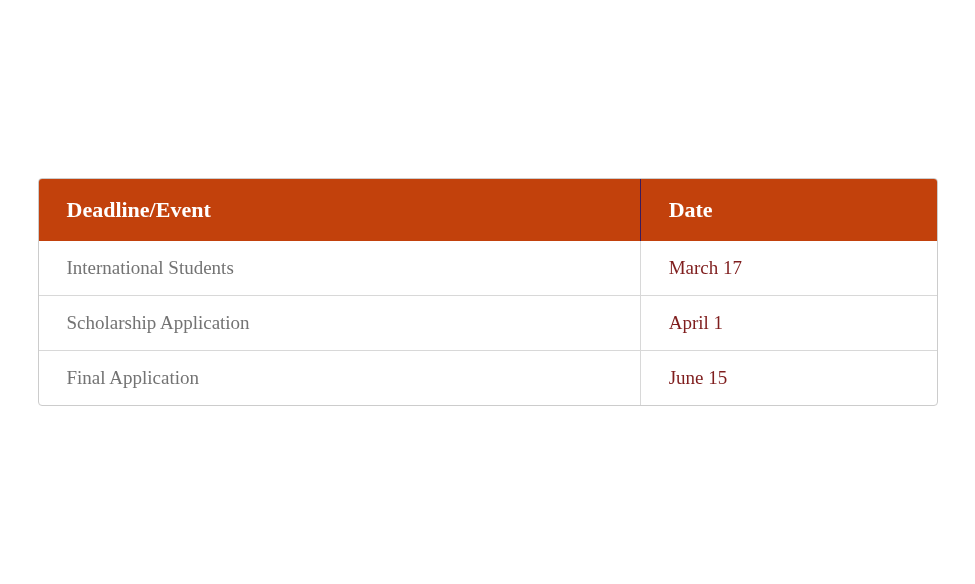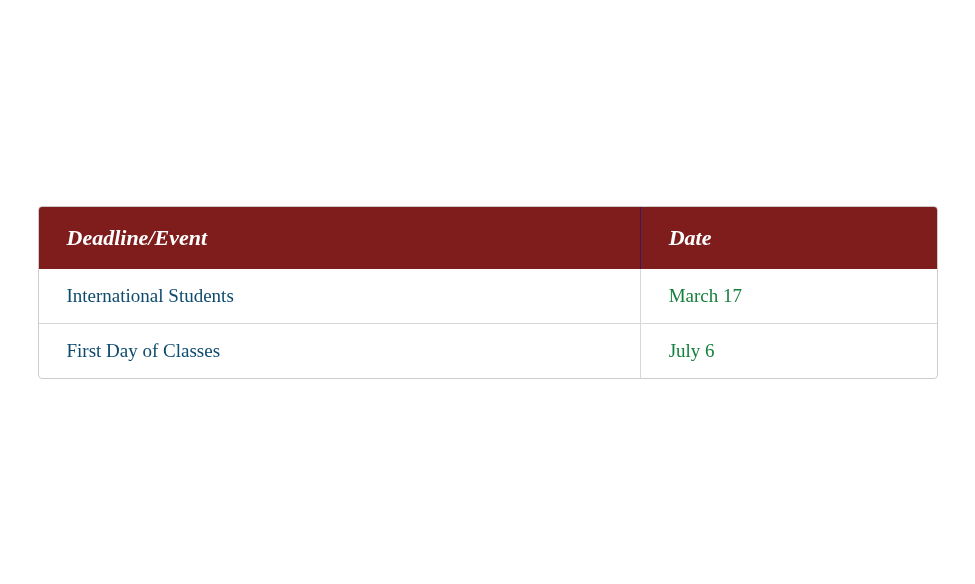--- a/index.html
+++ b/index.html
@@ -24,22 +24,21 @@
       border-radius: 4px;
       overflow: hidden;
     }
 
     table {
       width: 100%;
       border-collapse: collapse;
     }
 
     thead tr {
-      background-color: #7f1d1d;
-      font-style: italic;
+      background-color: #c2410c;
     }
 
     thead th {
       color: #ffffff;
       font-size: 22px;
       font-weight: 600;
       padding: 18px 28px;
       text-align: left;
     }
 
@@ -57,47 +56,51 @@
       border-bottom: 1px solid #d8d8d8;
     }
 
     tbody tr:last-child {
       border-bottom: none;
     }
 
     tbody td {
       padding: 16px 28px;
       font-size: 19px;
-      color: #0c4a6e;
+      color: #737373;
       vertical-align: middle;
     }
 
     tbody td:first-child {
       border-right: 1px solid #d8d8d8;
     }
 
     tbody td:last-child {
-      color: #15803d;
+      color: #7f1d1d;
     }
   </style>
 </head>
 <body>
 
 <div class="table-container">
   <table>
     <thead>
       <tr>
         <th>Deadline/Event</th>
         <th>Date</th>
       </tr>
     </thead>
     <tbody id="table-body">
     <tr>
           <td>International Students</td>
           <td>March 17</td>
         </tr>
         <tr>
-          <td>First Day of Classes</td>
-          <td>July 6</td>
+          <td>Scholarship Application</td>
+          <td>April 1</td>
+        </tr>
+        <tr>
+          <td>Final Application</td>
+          <td>June 15</td>
         </tr>
       </tbody>
   </table>
 </div>
 
 </body></html>

